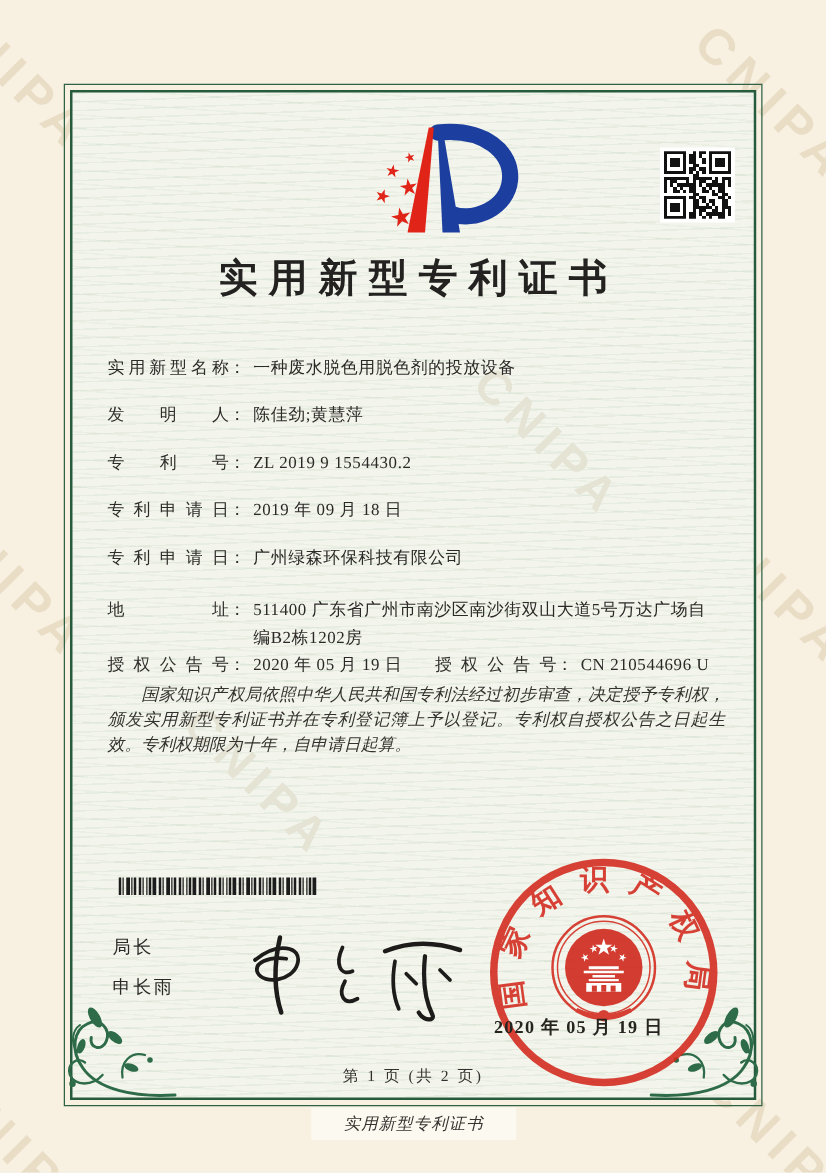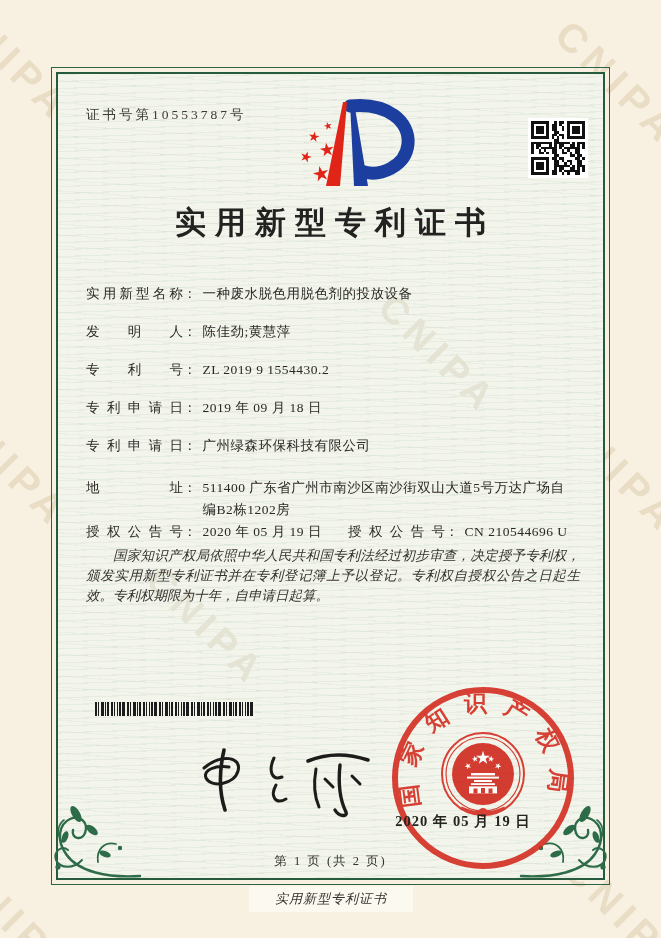--- a/index.html
+++ b/index.html
@@ -144,21 +144,20 @@
     <g fill="#2e6b48">
       <ellipse cx="26" cy="18" rx="4" ry="9" transform="rotate(-30 26 18)"></ellipse>
       <ellipse cx="42" cy="34" rx="3.5" ry="7" transform="rotate(-50 42 34)"></ellipse>
       <ellipse cx="15" cy="41" rx="3" ry="6" transform="rotate(20 15 41)"></ellipse>
       <ellipse cx="55" cy="58" rx="3" ry="6" transform="rotate(-70 55 58)"></ellipse>
       <circle cx="8" cy="71" r="2.6"></circle>
         <circle cx="70" cy="52" r="2.2"></circle>
     </g>
   </svg>
 
-  <div class="cert-number">证书号第10553787号</div>
 
   <svg class="logo" viewBox="0 0 165 100">
     <defs>
       <path id="star" d="M0,-10 L2.25,-3.09 L9.51,-3.09 L3.63,1.18 L5.88,8.09 L0,3.82 L-5.88,8.09 L-3.63,1.18 L-9.51,-3.09 L-2.25,-3.09 Z"></path>
     </defs>
     <path d="M86,10 C124,6 146,26 144,48 C142,70 116,82 97,75" fill="none" stroke="#1c3f9f" stroke-width="13" stroke-linecap="round"></path>
     <polygon points="79,6 83,6 76,90 62,90" fill="#e02418"></polygon>
     <polygon points="86,6 90,6 104,90 90,90" fill="#1c3f9f"></polygon>
     <g fill="#e02418">
       <use href="#star" transform="translate(64,30) scale(0.42) rotate(-15)"></use>
@@ -460,20 +459,24 @@
       <i style="width: 1px;"></i>
       <s style="width: 2px;"></s>
       <i style="width: 1px;"></i>
       <s style="width: 1px;"></s>
       <i style="width: 2px;"></i>
       <s style="width: 1px;"></s>
       <i style="width: 3px;"></i>
       <s style="width: 2px;"></s>
     </div>
 
+  <div class="signer">
+    <div>局长</div>
+    <div class="line2">申长雨</div>
+  </div>
 
   <svg class="signature" viewBox="0 0 200 84">
     <g stroke="#1d1c1a" fill="none" stroke-linecap="round" stroke-linejoin="round">
       <path d="M38,12 C33,34 33,54 39,72" stroke-width="3.6"></path>
       <path d="M18,30 C36,15 56,19 52,33 C48,47 25,50 20,40 C17,32 29,27 43,29" stroke-width="3"></path>
       <path d="M88,20 C82,33 86,43 96,39" stroke-width="3"></path>
       <path d="M90,47 C84,58 89,67 100,61" stroke-width="3"></path>
       <path d="M122,23 C144,14 164,16 182,22" stroke-width="3.6"></path>
       <path d="M130,31 C127,48 129,60 133,69" stroke-width="3"></path>
       <path d="M154,27 C152,46 154,62 160,74 C162,79 153,79 149,72" stroke-width="3.4"></path>

